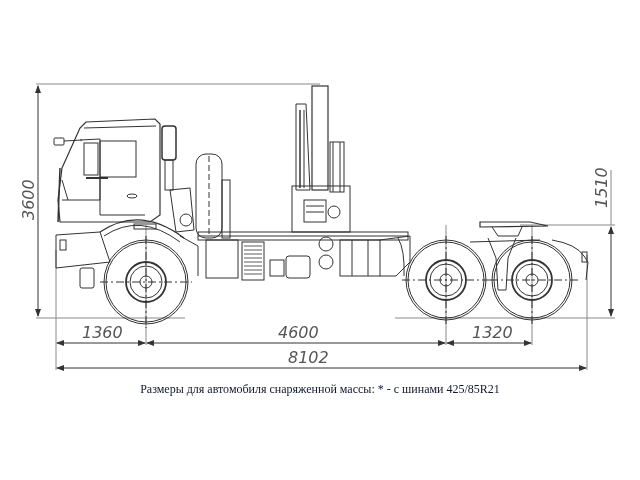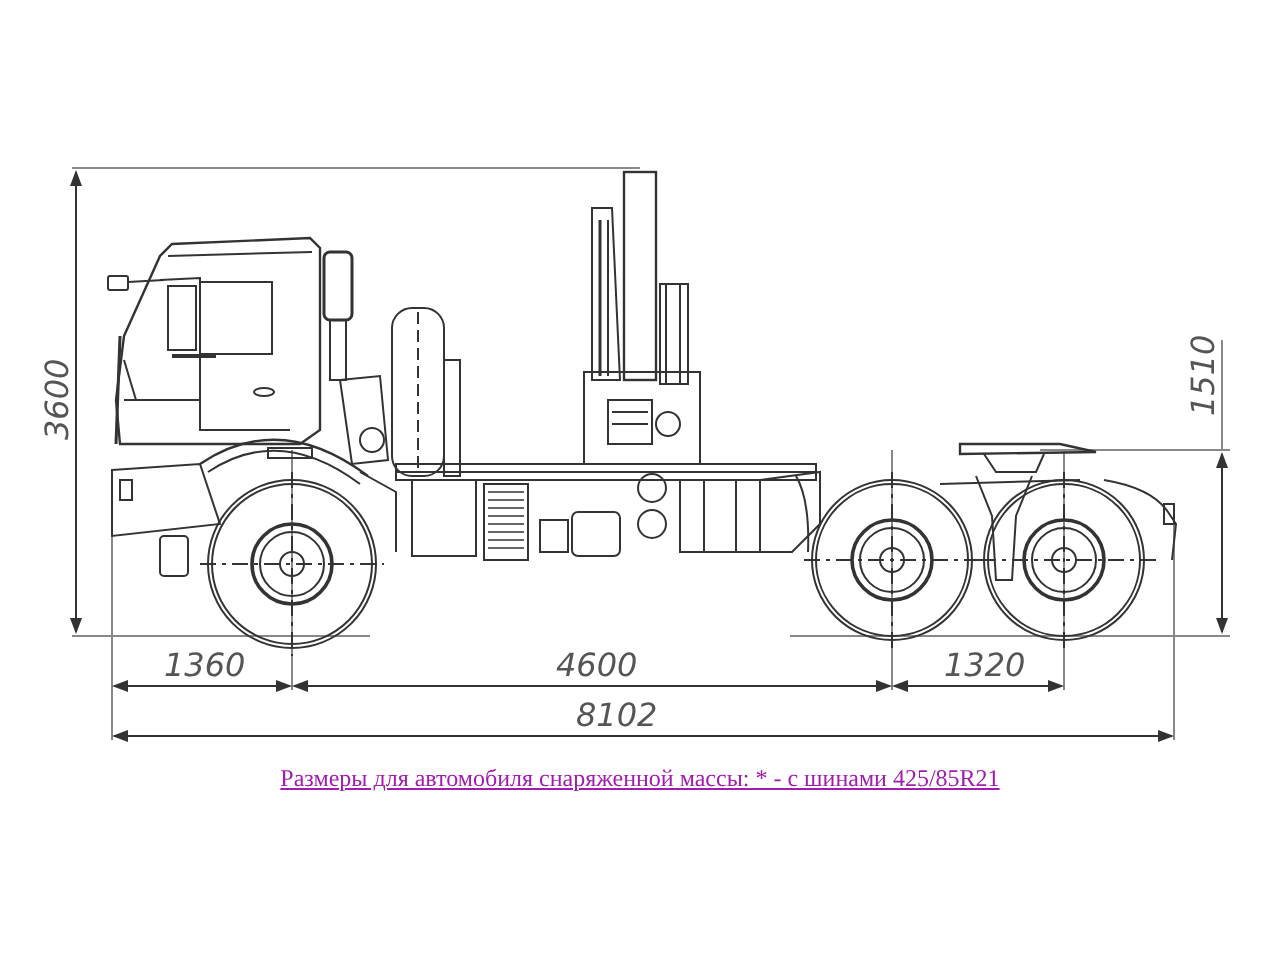--- a/index.html
+++ b/index.html
@@ -1,20 +1,20 @@
 <!DOCTYPE html>
 <html><head>
 <meta charset="utf-8">
 <style>
   html, body { margin: 0; padding: 0; background: #ffffff; }
   body { width: 640px; height: 480px; position: relative; overflow: hidden; font-family: "DejaVu Sans", sans-serif; }
   #drawing { position: absolute; left: 0; top: 0; width: 640px; height: 480px; }
   .dim-text { font-family: "DejaVu Sans", sans-serif; font-size: 16px; font-style: italic; fill: #555; }
   .caption { position: absolute; left: 0; top: 382px; width: 640px; text-align: center;
-             font-family: "Liberation Serif", serif; font-size: 12px; color: #a21caf; text-decoration: underline; }
+             font-family: "Liberation Serif", serif; font-size: 12px; color: #0f172a; }
 </style>
 </head>
 <body>
 
 <svg id="drawing" viewBox="0 0 640 480" xmlns="http://www.w3.org/2000/svg">
   <defs>
     <marker id="arr" markerWidth="8" markerHeight="6" refX="7" refY="3" orient="auto-start-reverse">
       <path d="M0,0 L8,3 L0,6 Z" fill="#333"></path>
     </marker>
   </defs>

